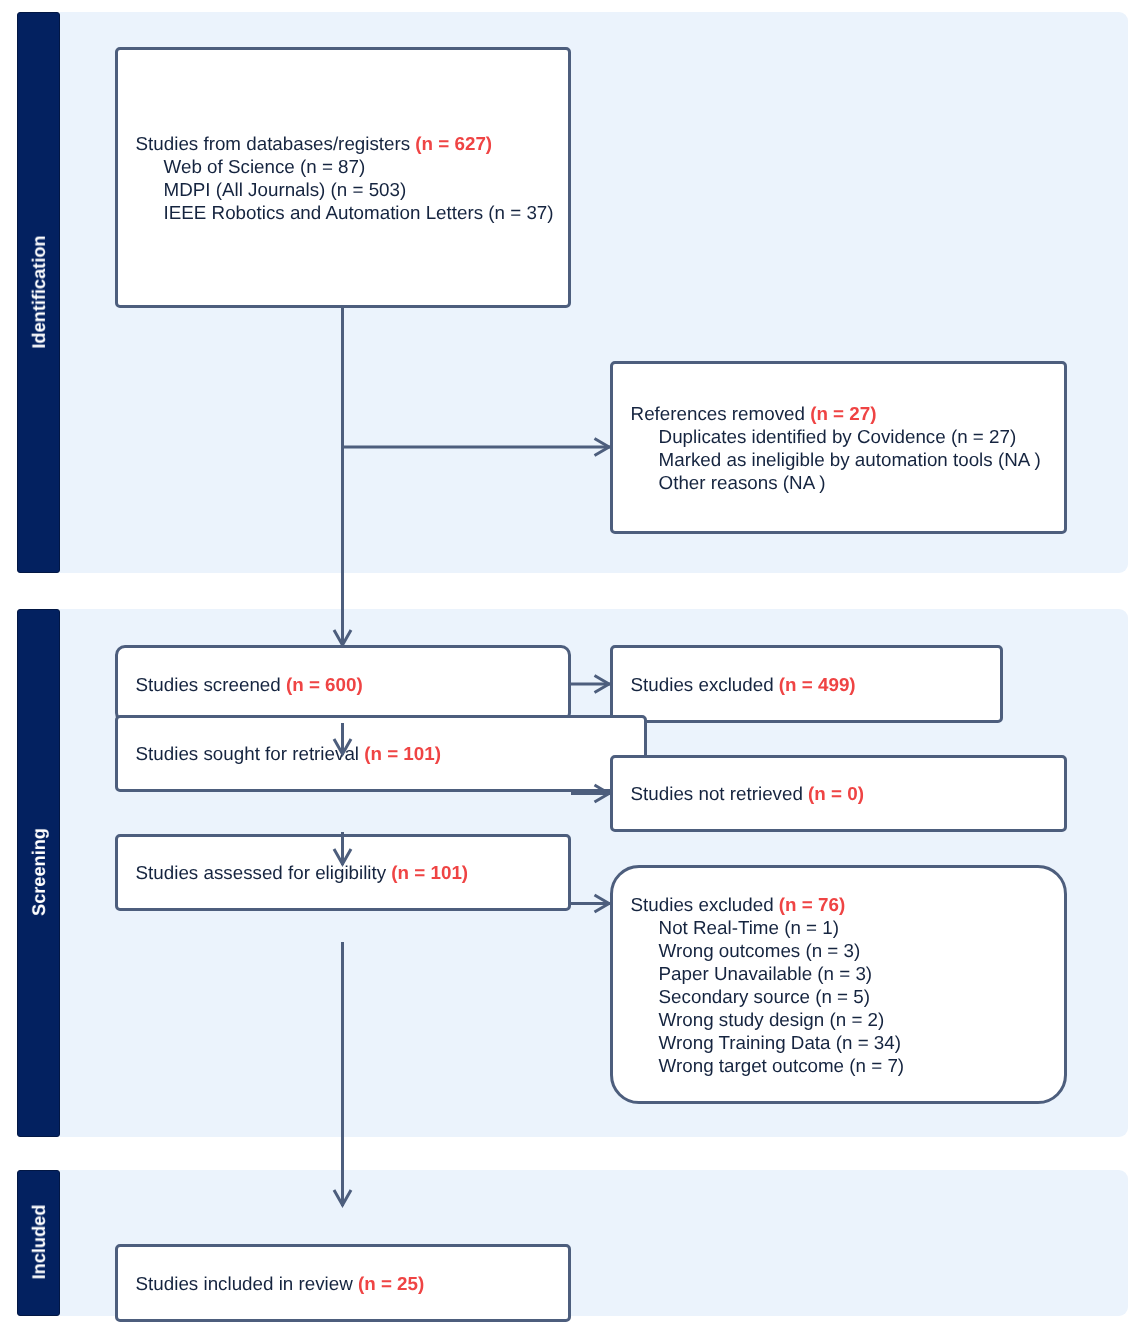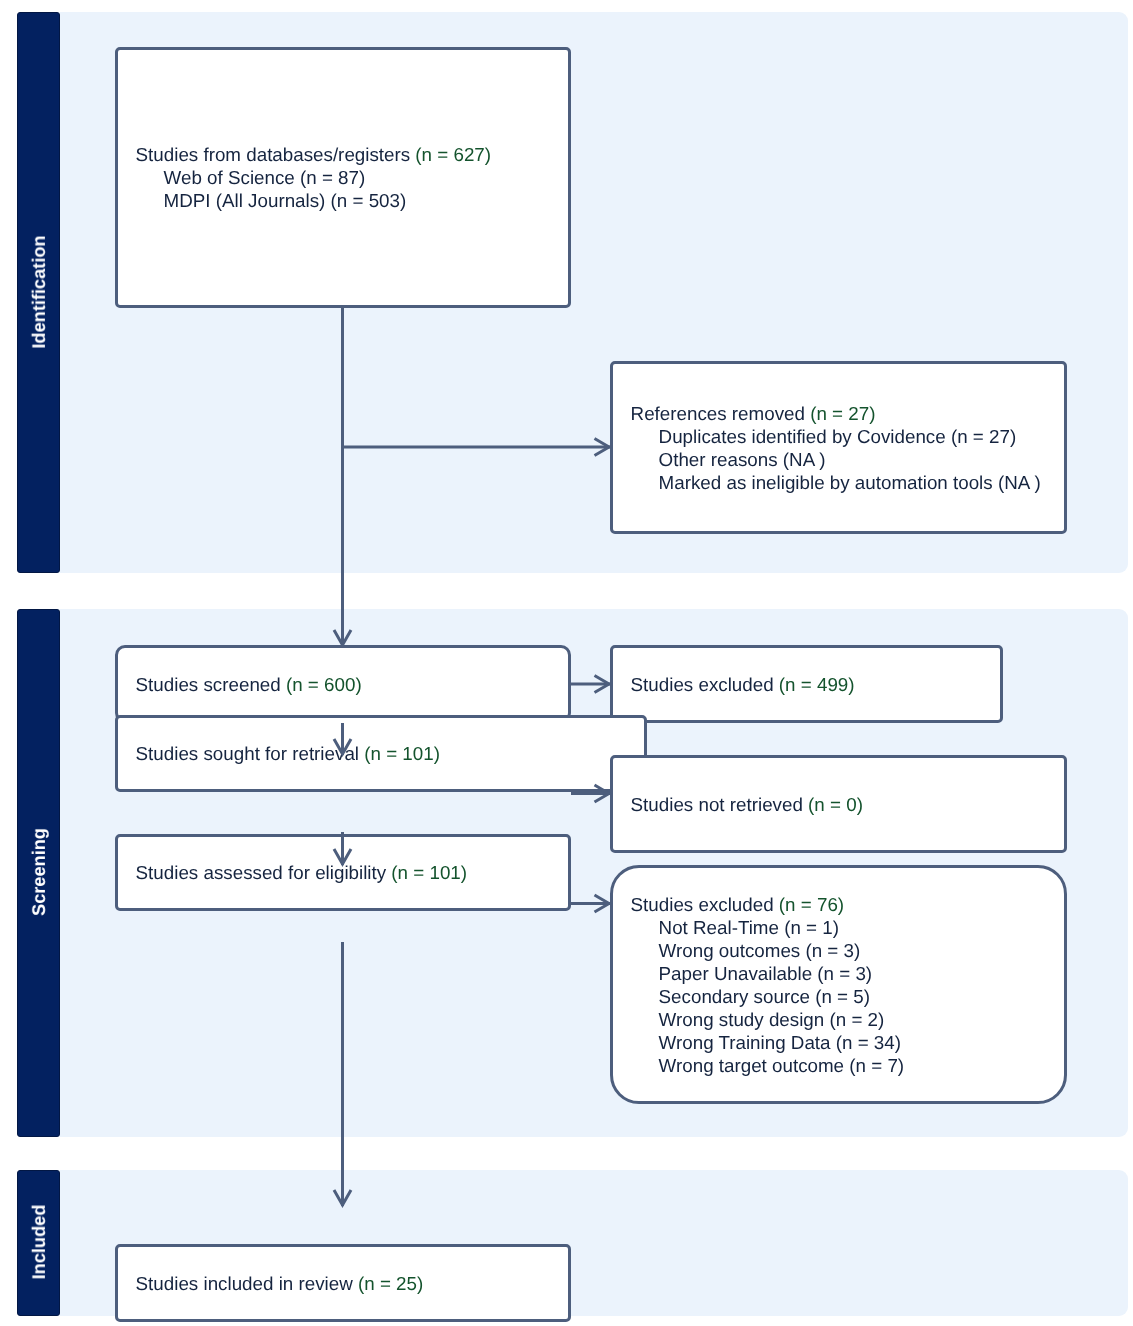--- a/index.html
+++ b/index.html
@@ -25,71 +25,72 @@
     will-change:transform;
     white-space:nowrap;font-size:18.2px;letter-spacing:0px;line-height:1;
   }
 
   .box{position:absolute;background:#ffffff;border:3px solid #4d5e7d;
        border-radius:5px;box-sizing:border-box;
        display:flex;align-items:center;}
   .boxtext{color:#15243f;font-size:18.8px;
            line-height:23px;white-space:nowrap;margin-left:17.6px;
            transform:translateZ(0);}
-  .boxtext .b{color:#14532d;font-weight:normal;}
+  .boxtext .b{color:#ef4444;font-weight:bold;}
   .sub{padding-left:28px;}
 
   svg.arrows{position:absolute;left:0;top:0;width:1133px;height:1326px;
              overflow:visible;pointer-events:none;}
 </style>
 </head>
 <body>
 
 <div id="stage">
 
   <div class="band" style="left:17px;top:12px;width:1111px;height:561px;"></div>
   <div class="phase" style="left:17px;top:12px;width:43px;height:561px;">
     <span>Identification</span>
   </div>
 
   <div class="box" style="left:115px;top:47px;width:456px;height:261px;">
     <div class="boxtext">
       <div><span>Studies from databases/registers </span><span class="b">(n = 627)</span></div>
       <div class="sub">Web of Science (n = 87)</div>
       <div class="sub">MDPI (All Journals) (n = 503)</div>
+      <div class="sub">IEEE Robotics and Automation Letters (n = 37)</div>
     </div>
   </div>
 
   <div class="box" style="left:610px;top:361px;width:457px;height:173px;">
     <div class="boxtext">
       <div><span>References removed </span><span class="b">(n = 27)</span></div>
       <div class="sub">Duplicates identified by Covidence (n = 27)</div>
+      <div class="sub">Marked as ineligible by automation tools (NA )</div>
       <div class="sub">Other reasons (NA )</div>
-      <div class="sub">Marked as ineligible by automation tools (NA )</div>
     </div>
   </div>
 
   <div class="band" style="left:17px;top:609px;width:1111px;height:528px;"></div>
   <div class="phase" style="left:17px;top:609px;width:43px;height:528px;">
     <span>Screening</span>
   </div>
 
   <div class="box" style="left:115px;top:645px;width:456px;height:78px;border-radius:10px;">
     <div class="boxtext"><span>Studies screened </span><span class="b">(n = 600)</span></div>
   </div>
 
   <div class="box" style="left:610px;top:645px;width:393px;height:78px;">
     <div class="boxtext"><span>Studies excluded </span><span class="b">(n = 499)</span></div>
   </div>
 
   <div class="box" style="left:115px;top:715px;width:532px;height:77px;">
     <div class="boxtext"><span>Studies sought for retrieval </span><span class="b">(n = 101)</span></div>
   </div>
 
-  <div class="box" style="left:610px;top:755px;width:457px;height:98px;text-align:center;">
+  <div class="box" style="left:610px;top:755px;width:457px;height:77px;text-align:center;">
     <div class="boxtext"><span>Studies not retrieved </span><span class="b">(n = 0)</span></div>
   </div>
 
   <div class="box" style="left:115px;top:834px;width:456px;height:77px;">
     <div class="boxtext"><span>Studies assessed for eligibility </span><span class="b">(n = 101)</span></div>
   </div>
 
   <div class="box" style="left:610px;top:865px;width:457px;height:239px;border-radius:29px;">
     <div class="boxtext">
       <div><span>Studies excluded </span><span class="b">(n = 76)</span></div>

